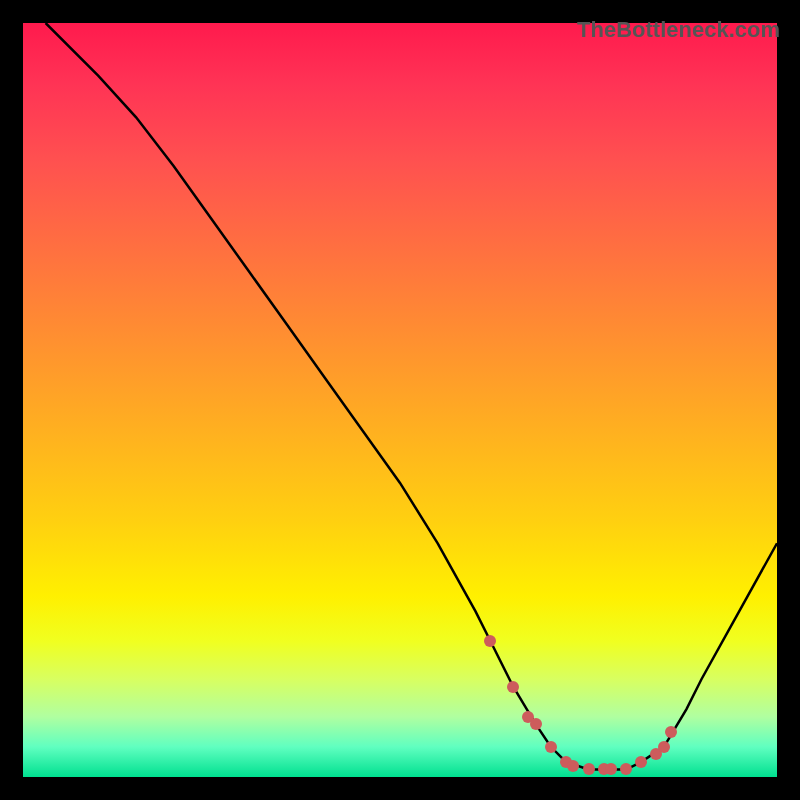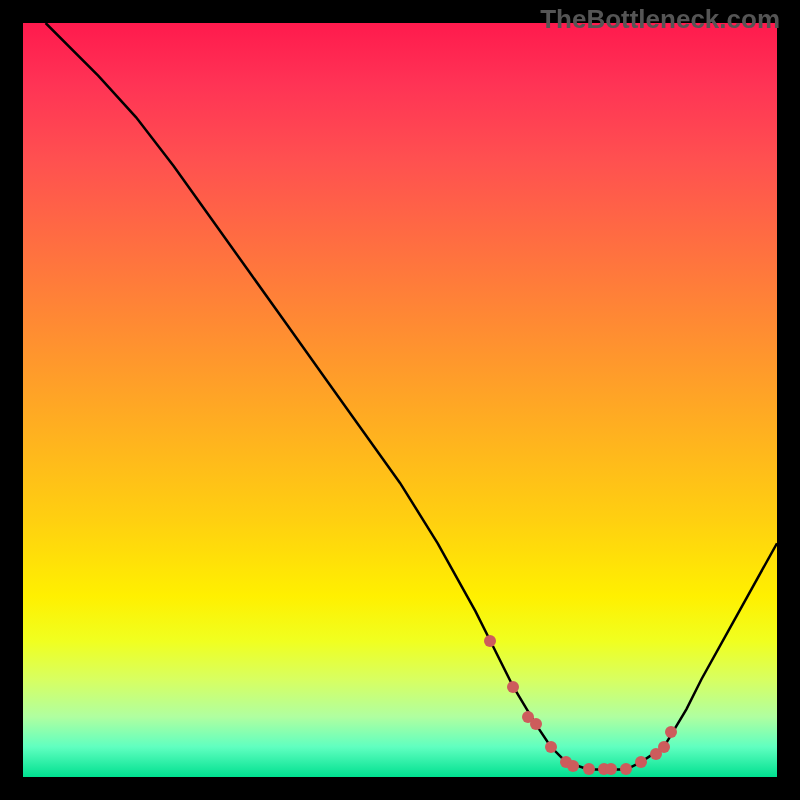--- a/index.html
+++ b/index.html
@@ -5,24 +5,24 @@
   * { margin: 0; padding: 0; box-sizing: border-box; }
   body {
     width: 800px;
     height: 800px;
     background: #000;
     position: relative;
     font-family: Arial, sans-serif;
   }
   .watermark {
     position: absolute;
-    top: 4px;
+    top: 17px;
     right: 20px;
     color: #555;
-    font-size: 26px;
+    font-size: 22px;
     font-weight: bold;
     z-index: 10;
   }
   .plot-area {
     position: absolute;
     left: 23px;
     top: 23px;
     width: 754px;
     height: 754px;
     background: linear-gradient(to bottom,

